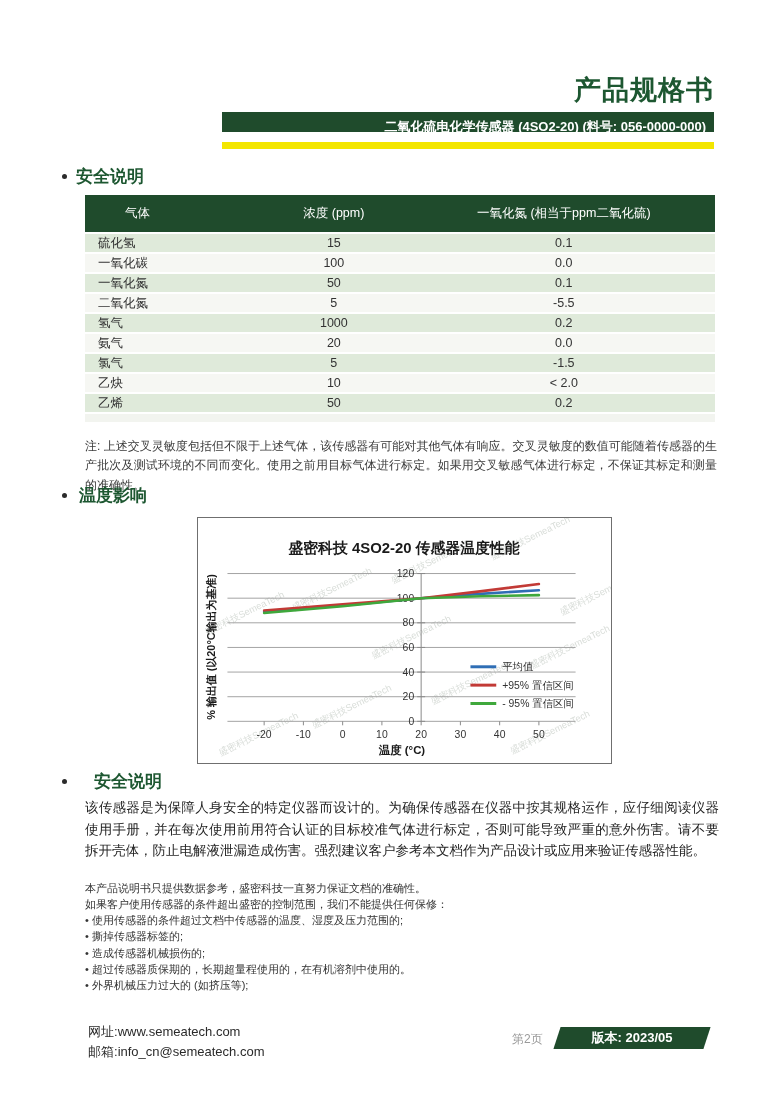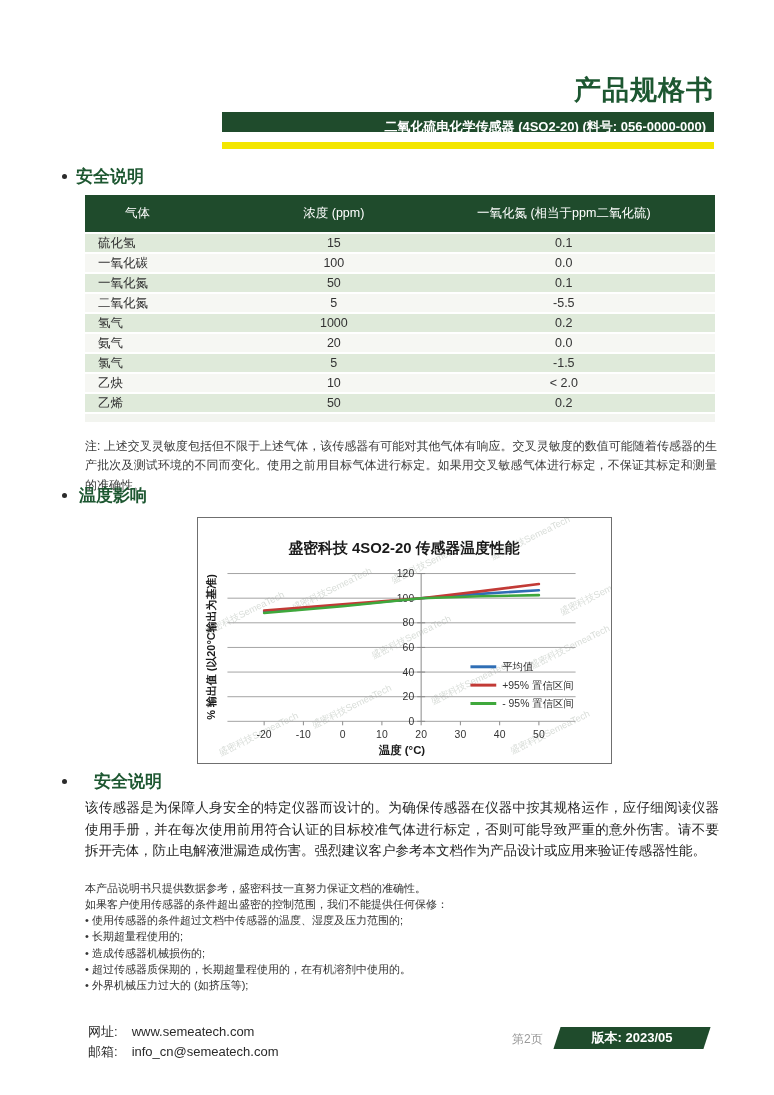--- a/index.html
+++ b/index.html
@@ -41,21 +41,21 @@
   
   .chart-box{position:absolute;left:197px;top:517px;width:415px;height:247px;border:1px solid #6f6f6f;background:#fff;}
   .chart-box svg{display:block;width:100%;height:100%;}
 
   
   .safety-par{position:absolute;left:85px;top:797px;width:634px;font-size:13.5px;line-height:1.6;color:#1f1f1f;text-align:justify;}
   .disclaimer{position:absolute;left:85px;top:880px;width:634px;font-size:11px;line-height:1.47;color:#333;}
 
   
   .footer-left{position:absolute;left:88px;top:1022px;font-size:13px;color:#2a2a2a;}
-  .footer-left .row{display:flex;gap:14px;line-height:20px;}
+  .footer-left .row{display:flex;line-height:20px;}
   .page-num{position:absolute;left:512px;top:1031px;font-size:12px;color:#9a9a9a;}
   .version-banner{position:absolute;left:557px;top:1027px;width:150px;height:22px;background:var(--brand);transform:skewX(-18deg);}
   .version-banner span{display:block;transform:skewX(18deg);color:#fff;font-weight:bold;font-size:13px;line-height:22px;text-align:center;}
 </style>
 </head>
 <body>
 
 <div class="page">
 
   <div class="doc-title">产品规格书</div>
@@ -207,21 +207,21 @@
 
   <div class="sec-heading" id="sec3">
     <span class="bullet-dot"></span>
     <span>安全说明</span>
   </div>
   <div class="safety-par">该传感器是为保障人身安全的特定仪器而设计的。为确保传感器在仪器中按其规格运作，应仔细阅读仪器使用手册，并在每次使用前用符合认证的目标校准气体进行标定，否则可能导致严重的意外伤害。请不要拆开壳体，防止电解液泄漏造成伤害。强烈建议客户参考本文档作为产品设计或应用来验证传感器性能。</div>
   <div class="disclaimer">
       <div>本产品说明书只提供数据参考，盛密科技一直努力保证文档的准确性。</div>
       <div>如果客户使用传感器的条件超出盛密的控制范围，我们不能提供任何保修：</div>
       <div>• 使用传感器的条件超过文档中传感器的温度、湿度及压力范围的;</div>
-      <div>• 长期超量程使用的;</div>
+      <div>• 撕掉传感器标签的;</div>
       <div>• 造成传感器机械损伤的;</div>
       <div>• 超过传感器质保期的，长期超量程使用的，在有机溶剂中使用的。</div>
       <div>• 外界机械压力过大的 (如挤压等);</div>
     </div>
 
   <div class="footer-left">
     <div class="row">
       <span>网址:</span>
       <span>www.semeatech.com</span>
     </div>

